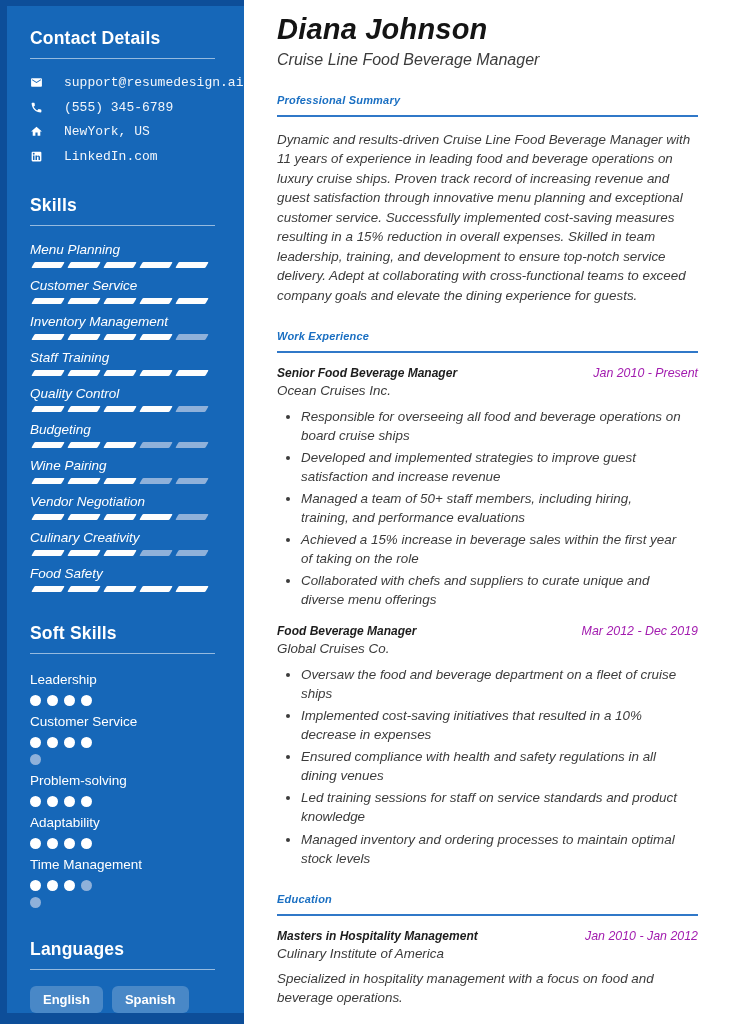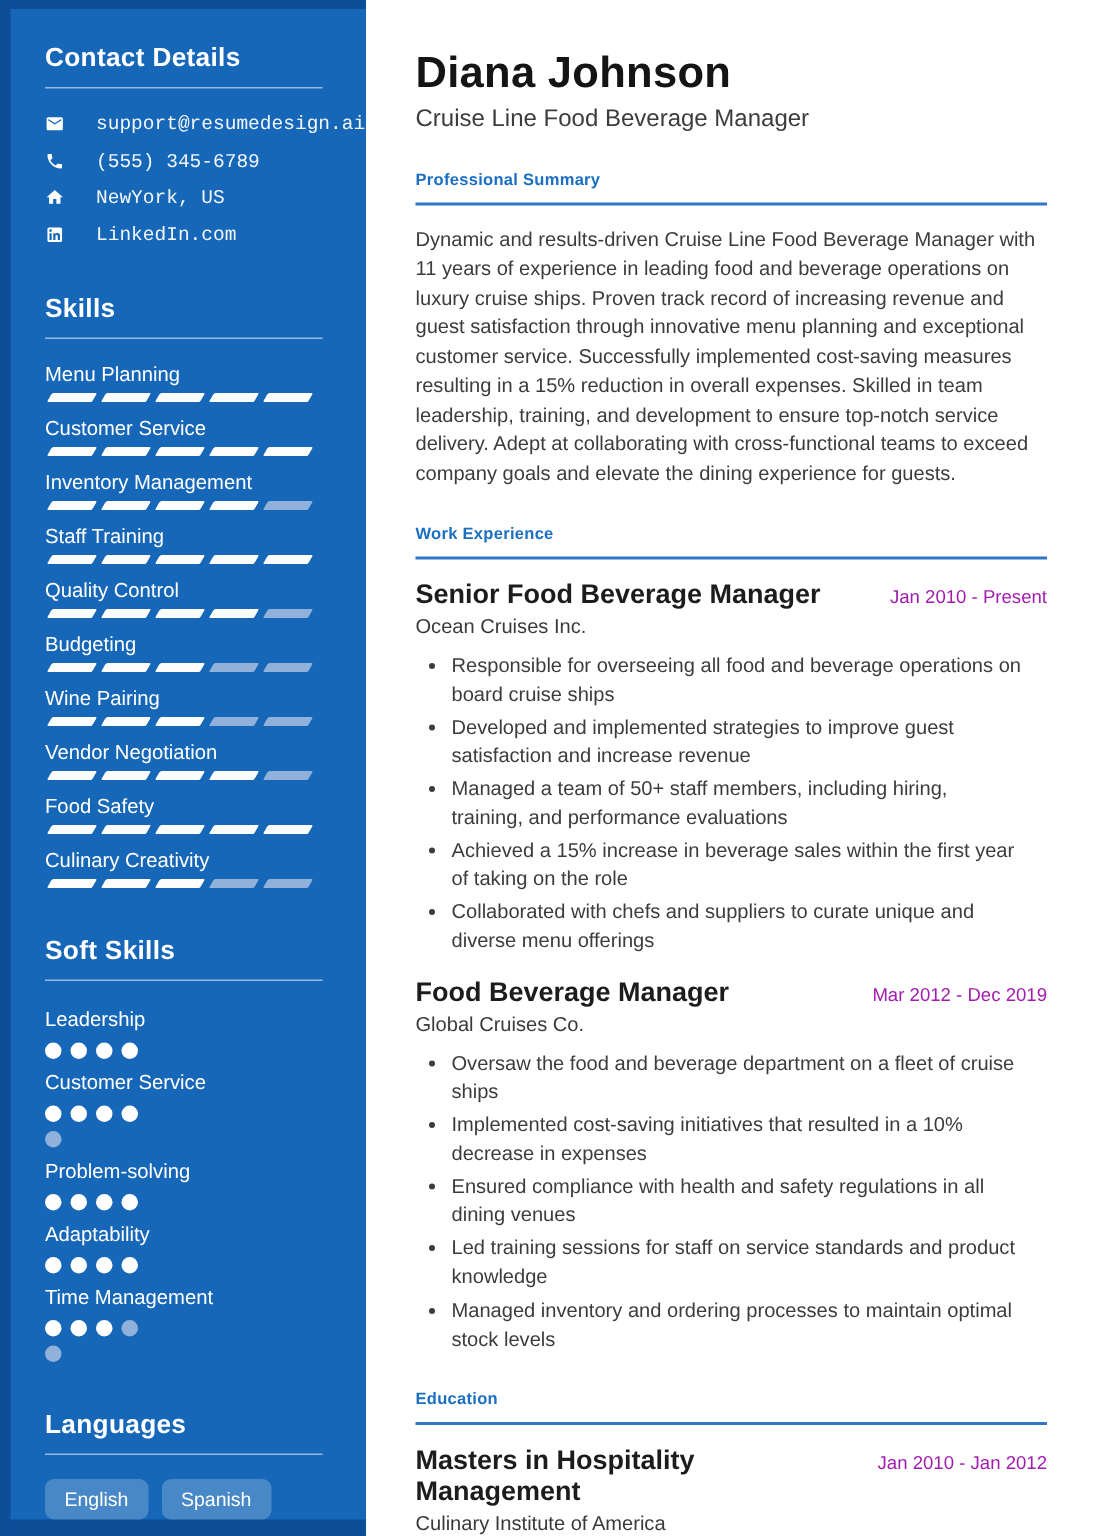--- a/index.html
+++ b/index.html
@@ -27,58 +27,58 @@
     padding-bottom: 9px; margin-bottom: 16px;
     border-bottom: 1px solid rgba(255,255,255,0.55);
   }
   .contact-list { list-style: none; }
   .contact-item { display: flex; align-items: center; gap: 21px; margin-bottom: 9px; font-family: Liberation Mono, monospace; }
   .contact-icon { width: 13px; height: 13px; color: #ffffff; flex: 0 0 13px; display: inline-flex; }
   .contact-icon svg { width: 13px; height: 13px; display: block; }
   .contact-text { font-size: 13px; color: #f2f6fb; line-height: 1.2; }
 
   .skill-item { margin-bottom: 10px; }
-  .skill-label { font-size: 13.5px; color: #ffffff; display: block; margin-bottom: 5px; }
+  .skill-label { font-size: 13.5px; color: #ffffff; display: block; margin-bottom: 5px; font-style: italic; }
   .skill-bar { display: flex; gap: 6px; padding-left: 3px; }
   .skill-bar-segment { width: 30px; height: 6px; border-radius: 1px; transform: skewX(-30deg); }
   .seg-full { background: #fdfdfd; }
   .seg-light { background: var(--light-mark, #8FB1DA); }
 
   .soft-skill-item { display: flex; margin-bottom: 6px; flex-direction: column; }
   .soft-skill-label { flex: 1; font-size: 13.5px; line-height: 1.55; padding-right: 6px; }
   .skill-dots { width: 66px; display: flex; flex-wrap: wrap; gap: 6px; margin-top: 4px; align-content: flex-start; }
   .skill-dot { width: 11px; height: 11px; border-radius: 50%; }
   .dot-full { background: #ffffff; }
   .dot-light { background: var(--light-mark, #8FB1DA); }
 
-  .language-pills { display: flex; gap: 9px; }
+  .language-pills { display: flex; gap: 9px; font-weight: bold; }
   .language-pill {
     background: rgba(255,255,255,0.22);
     border-radius: 6px; padding: 6px 13px;
     font-size: 13px; color: #ffffff;
   }
 
   
-  .content { flex: 1; padding: 33px 32px 20px 33px; }
+  .content { flex: 1; padding: 13px 32px 20px 33px; font-style: italic; }
   .person-name { font-size: 29px; font-weight: 700; color: #141414; letter-spacing: 0.2px; }
   .person-title { font-size: 16px; color: #3c3c3c; margin-top: 5px; }
 
   .main-section { margin-top: 25px; }
   .main-section-title {
     font-size: 11px; font-weight: 700;
     color: var(--heading-blue, #1A6FC2);
     padding-bottom: 9px; margin-bottom: 13px;
     border-bottom: 2px solid var(--heading-rule, #3078C8);
     letter-spacing: 0.2px;
   }
   .body-text { font-size: 13.4px; line-height: 1.45; color: #3c3c3c; }
 
   .job-entry { margin-bottom: 15px; }
   .entry-header { display: flex; justify-content: space-between; align-items: baseline; }
-  .entry-title { font-size: 18px; font-weight: 700; color: #1c1c1c; }
+  .entry-title { font-size: 12px; font-weight: 700; color: #1c1c1c; }
   .entry-dates { font-size: 12.4px; color: #a21caf; white-space: nowrap; margin-left: 14px; }
   .entry-subtitle { font-size: 13.4px; color: #3a3a3a; margin-top: 3px; }
   .job-bullets { margin: 9px 16px 0 0; padding-left: 24px; }
   .job-bullets li { font-size: 13.4px; line-height: 1.42; color: #3c3c3c; margin-bottom: 3px; }
   .education-entry { margin-bottom: 13px; }
   .education-description { margin-top: 8px; }
 </style>
 </head>
 <body>
 
@@ -201,37 +201,37 @@
             <span class="skill-label">Vendor Negotiation</span>
             <div class="skill-bar">
               <span class="skill-bar-segment seg-full"></span>
               <span class="skill-bar-segment seg-full"></span>
               <span class="skill-bar-segment seg-full"></span>
               <span class="skill-bar-segment seg-full"></span>
               <span class="skill-bar-segment seg-light"></span>
             </div>
           </div>
           <div class="skill-item">
+            <span class="skill-label">Culinary Creativity</span>
+            <div class="skill-bar">
+              <span class="skill-bar-segment seg-full"></span>
+              <span class="skill-bar-segment seg-full"></span>
+              <span class="skill-bar-segment seg-full"></span>
+              <span class="skill-bar-segment seg-light"></span>
+              <span class="skill-bar-segment seg-light"></span>
+            </div>
+          </div>
+          <div class="skill-item">
             <span class="skill-label">Food Safety</span>
             <div class="skill-bar">
               <span class="skill-bar-segment seg-full"></span>
               <span class="skill-bar-segment seg-full"></span>
               <span class="skill-bar-segment seg-full"></span>
               <span class="skill-bar-segment seg-full"></span>
               <span class="skill-bar-segment seg-full"></span>
-            </div>
-          </div>
-          <div class="skill-item">
-            <span class="skill-label">Culinary Creativity</span>
-            <div class="skill-bar">
-              <span class="skill-bar-segment seg-full"></span>
-              <span class="skill-bar-segment seg-full"></span>
-              <span class="skill-bar-segment seg-full"></span>
-              <span class="skill-bar-segment seg-light"></span>
-              <span class="skill-bar-segment seg-light"></span>
             </div>
           </div>
         </div>
     </section>
 
     <section class="side-section">
       <h2 class="side-title">Soft Skills</h2>
       <div id="soft-skills-list">
           <div class="soft-skill-item">
             <span class="soft-skill-label">Leadership</span>

